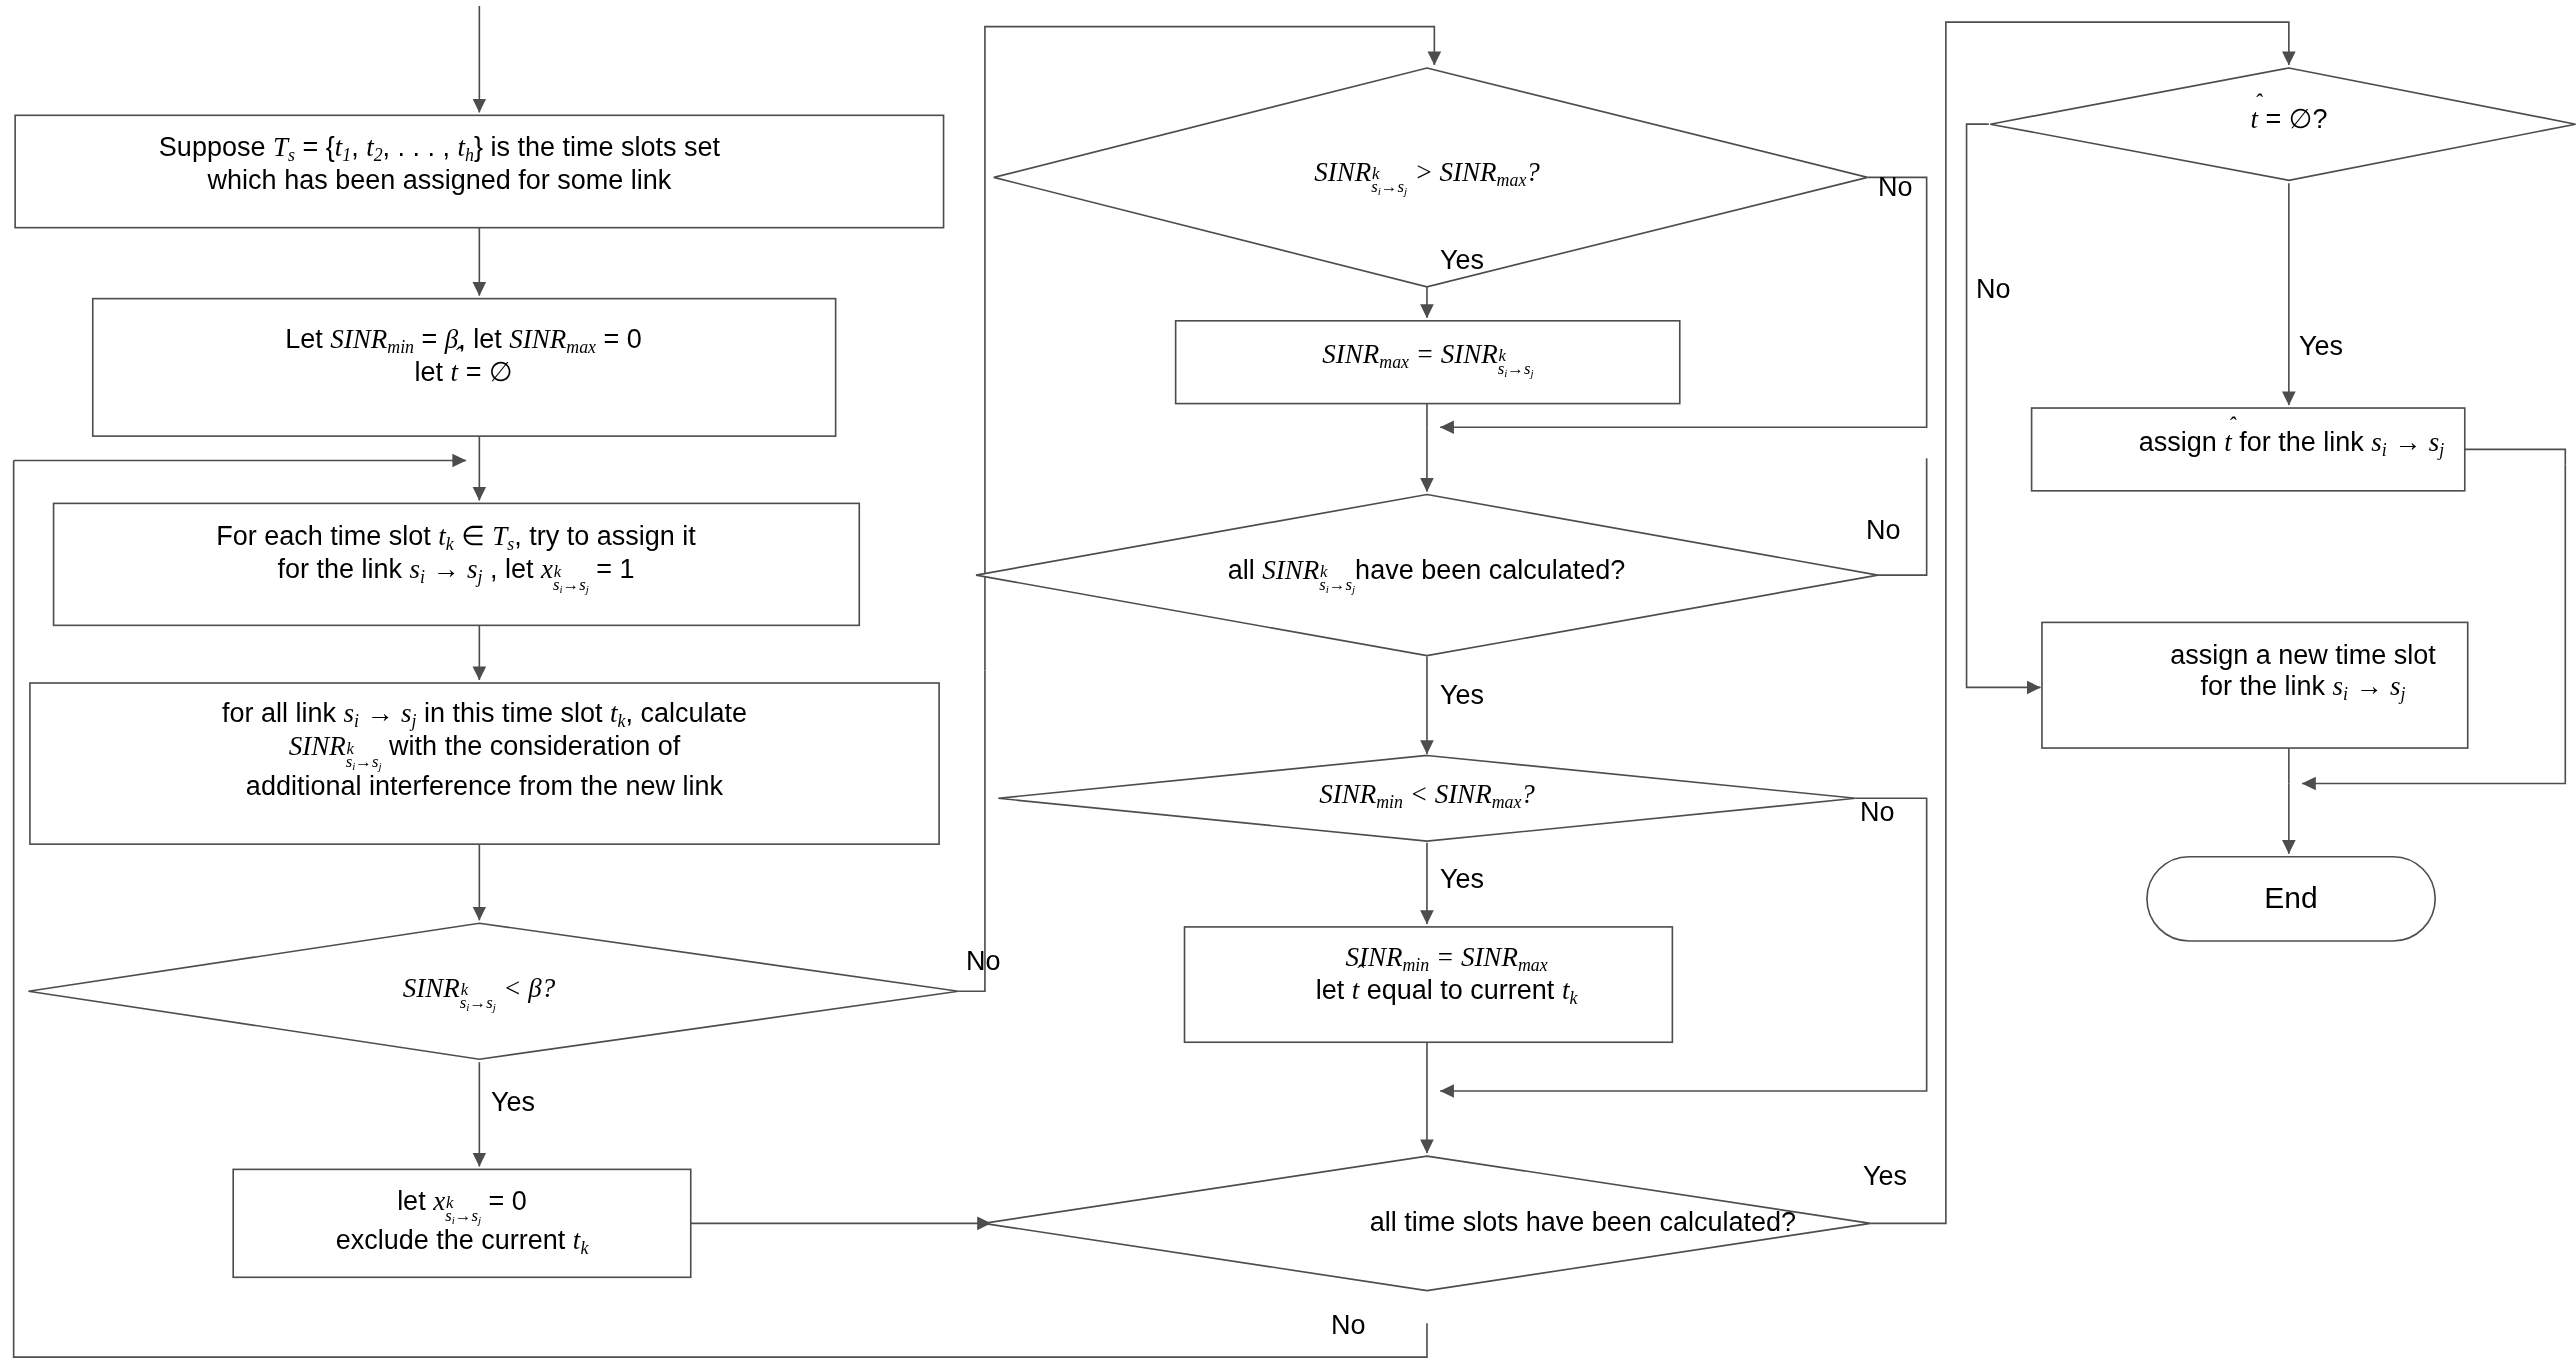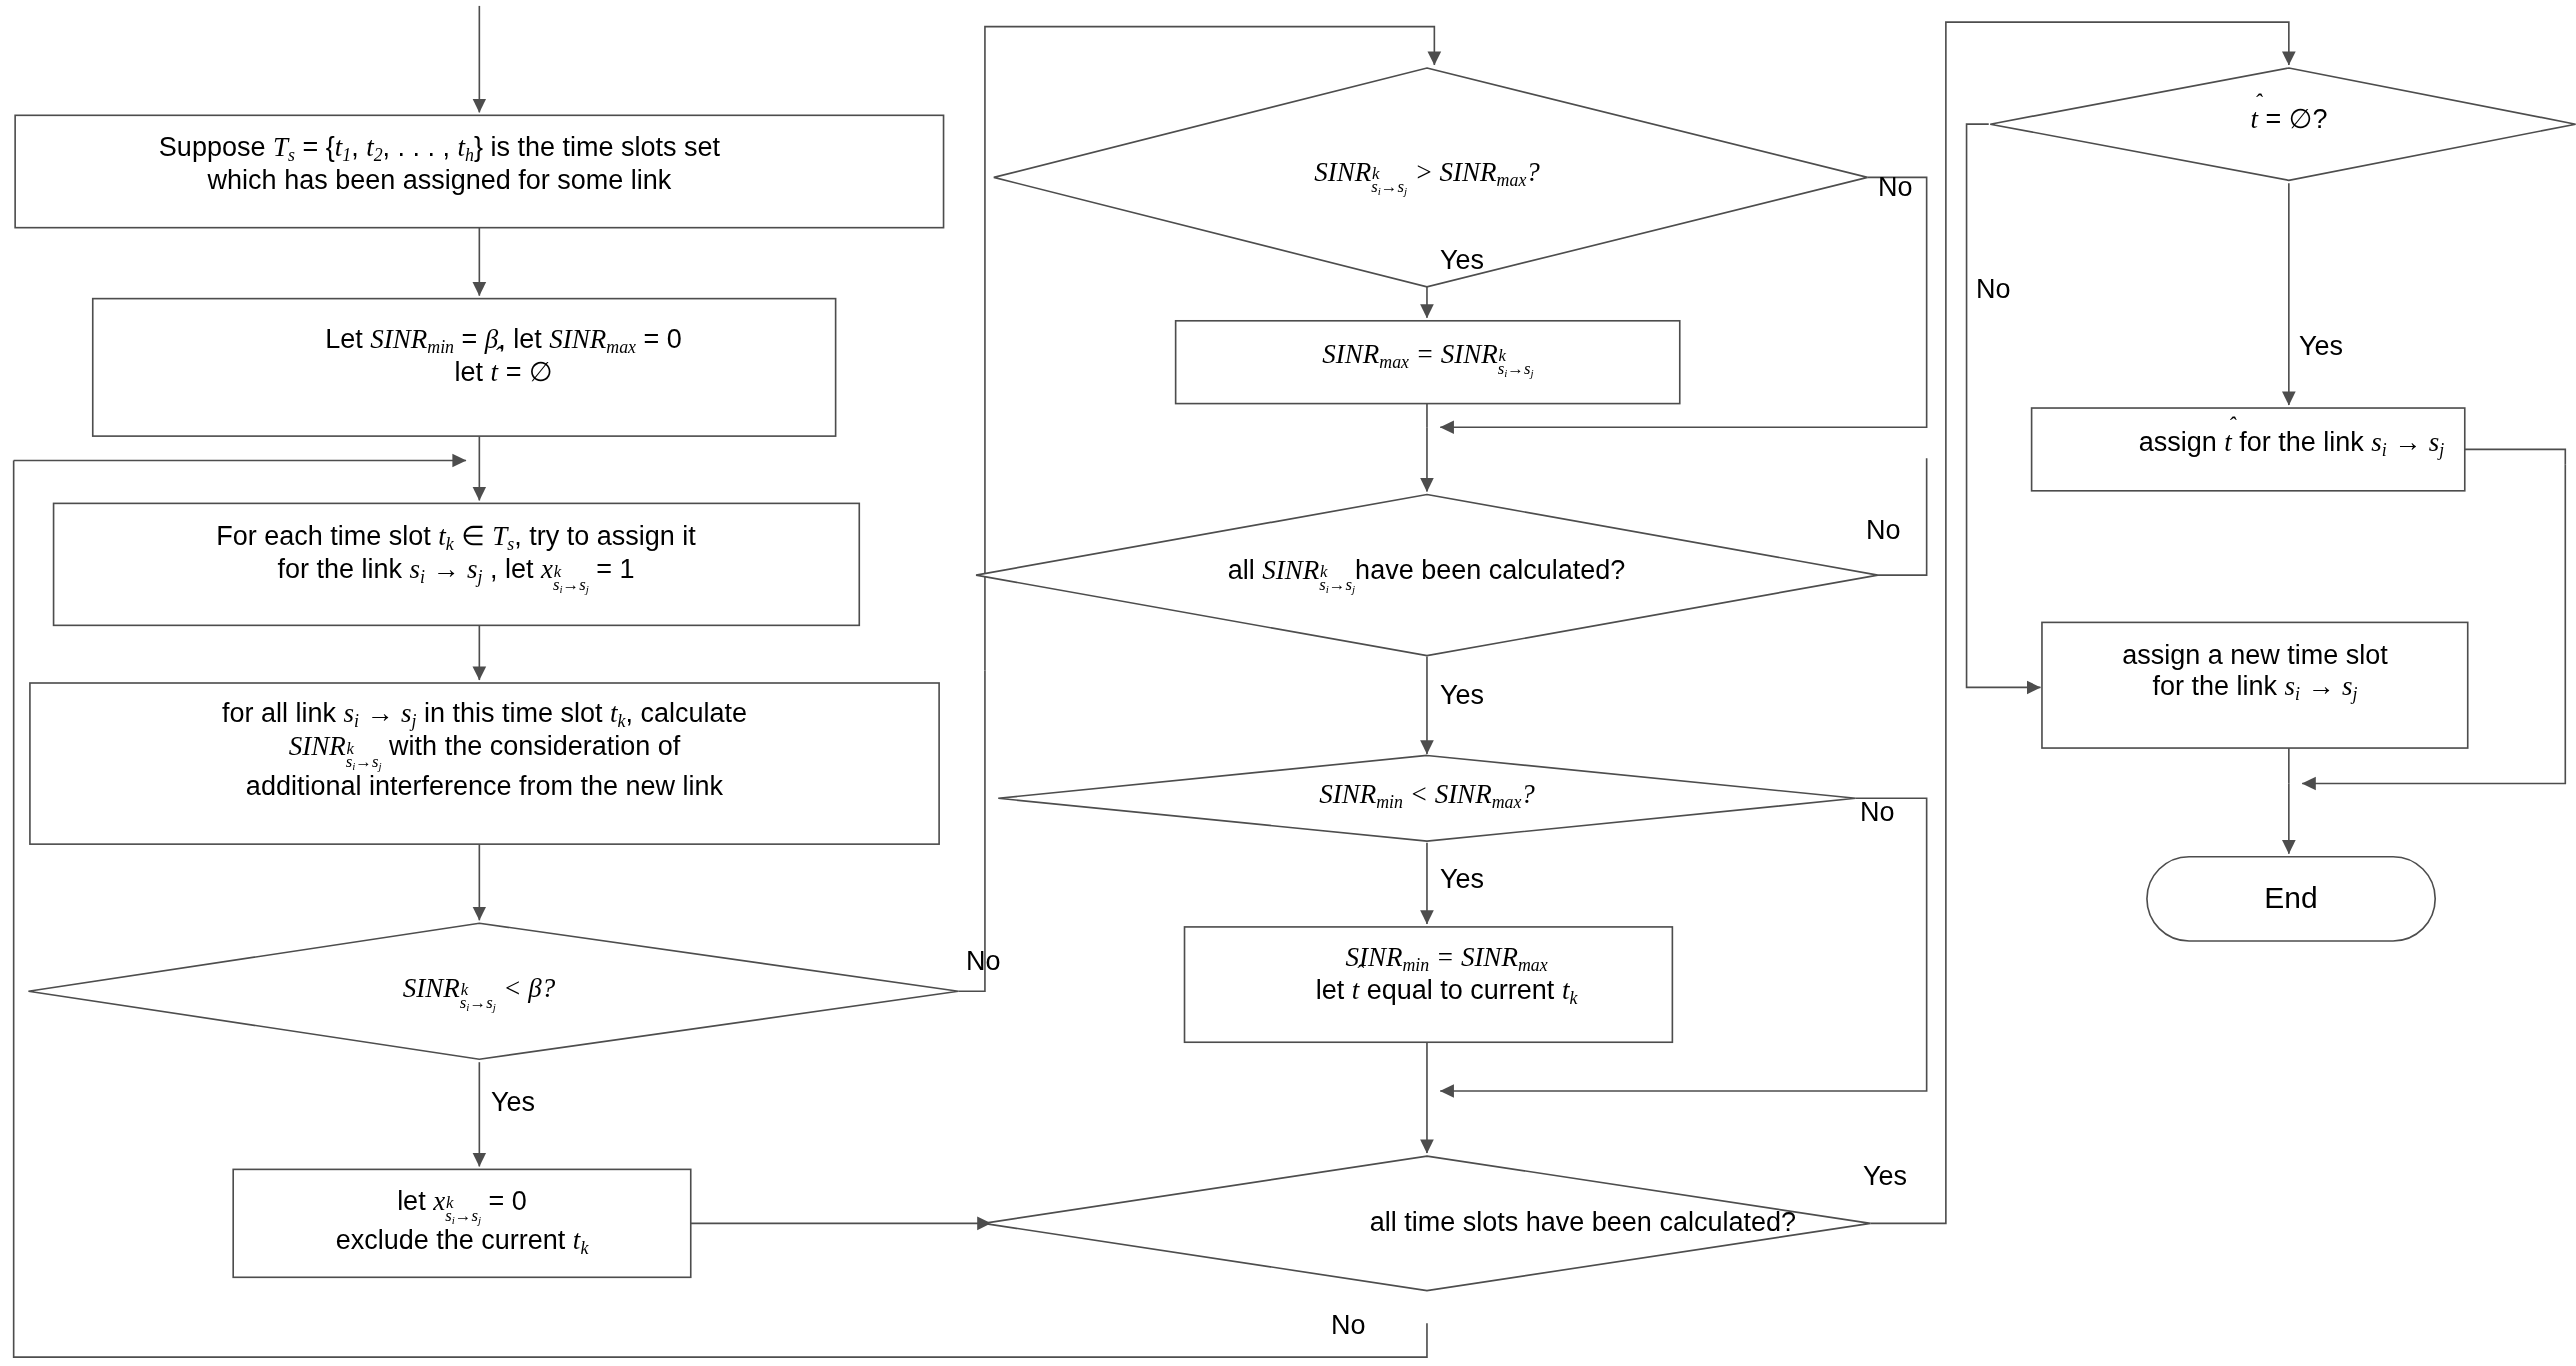--- a/index.html
+++ b/index.html
@@ -108,21 +108,21 @@
     <rect class="shape" x="2748" y="552" width="586" height="112"></rect>
     <rect class="shape" x="2762" y="842" width="576" height="170"></rect>
     <rect class="shape-round" x="2904" y="1159" width="390" height="114" rx="57" ry="57"></rect>
   </svg>
 
   <div class="lbl node-text" style="left:15px;top:132px;width:809px;margin-left:20px;">
     <div>Suppose&nbsp;<span class="mathit">T<sub>s</sub></span> = {<span class="mathit">t<sub>1</sub></span>,&nbsp;<span class="mathit">t<sub>2</sub></span>,&nbsp;.&nbsp;.&nbsp;.&nbsp;,&nbsp;<span class="mathit">t<sub>h</sub></span>} is the time slots set</div>
     <div>which has been assigned for some link</div>
   </div>
 
-  <div class="lbl node-text" style="left:92px;top:324px;width:743px;padding-left:40px;">
+  <div class="lbl node-text" style="left:92px;top:324px;width:743px;">
     <div>Let&nbsp;<span class="mathit">SINR<sub>min</sub></span> = <span class="mathit">β</span>, let <span class="mathit">SINR<sub>max</sub></span> = 0</div>
     <div>let&nbsp;<span class="hat mathit">t<span class="h">̂</span></span>&nbsp;= ∅</div>
   </div>
 
   <div class="lbl node-text" style="left:53px;top:521px;width:806px;">
     <div>For each time slot&nbsp;<span class="mathit">t<sub>k</sub></span> ∈ <span class="mathit">T<sub>s</sub></span>, try to assign it</div>
     <div>for the link&nbsp;<span class="mathit">s<sub>i</sub></span> → <span class="mathit">s<sub>j</sub></span> , let&nbsp;<span class="mathit">x<span class="stack"><span class="up">k</span><span class="dn">s<sub>i</sub>→s<sub>j</sub></span></span></span>&nbsp;= 1</div>
   </div>
 
   <div class="lbl node-text" style="left:30px;top:698px;width:909px;">
@@ -178,21 +178,21 @@
   <div class="lbl node-text" style="left:2141px;top:104px;width:296px;">
     <span class="hat mathit">t<span class="h">̂</span></span>&nbsp;= ∅?
   </div>
   <div class="lbl yn" style="left:1976px;top:274px;width:89px;">No</div>
   <div class="lbl yn" style="left:2299px;top:331px;width:89px;">Yes</div>
 
   <div class="lbl node-text" style="left:2032px;top:427px;width:433px;margin-left:43px;">
     assign&nbsp;<span class="hat mathit">t<span class="h">̂</span></span>&nbsp;for the link&nbsp;<span class="mathit">s<sub>i</sub></span> → <span class="mathit">s<sub>j</sub></span>
   </div>
 
-  <div class="lbl node-text" style="left:2042px;top:640px;width:426px;">
+  <div class="lbl node-text" style="left:2042px;top:640px;width:426px;padding-left:48px;">
     <div>assign a new time slot</div>
     <div>for the link&nbsp;<span class="mathit">s<sub>i</sub></span> → <span class="mathit">s<sub>j</sub></span></div>
   </div>
 
   <div class="lbl node-text" style="left:2147px;top:881px;width:288px;font-size:30px;">End</div>
 
 </div>
 
 
 </body></html>

